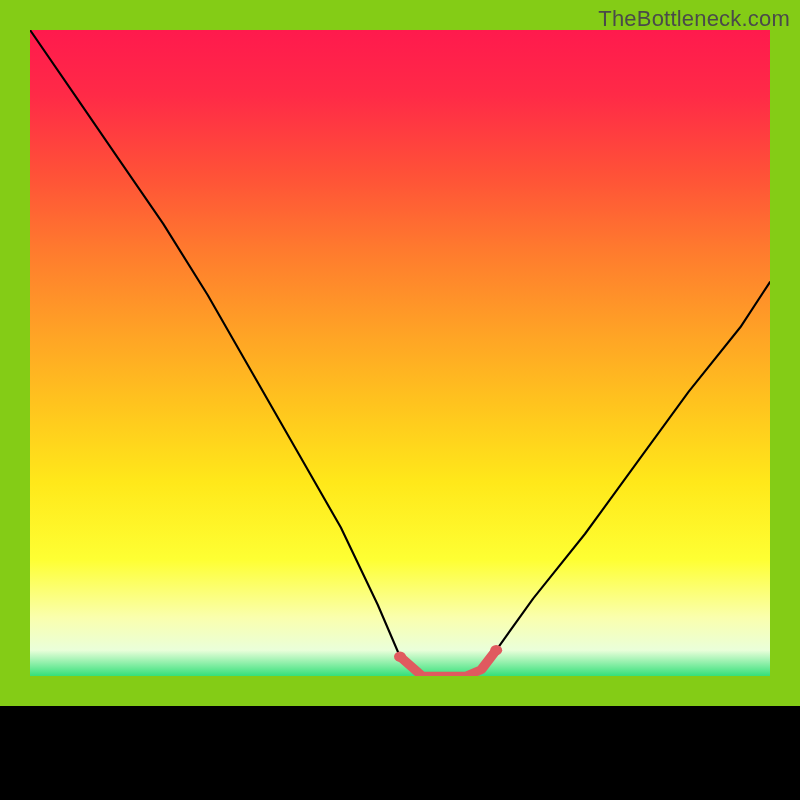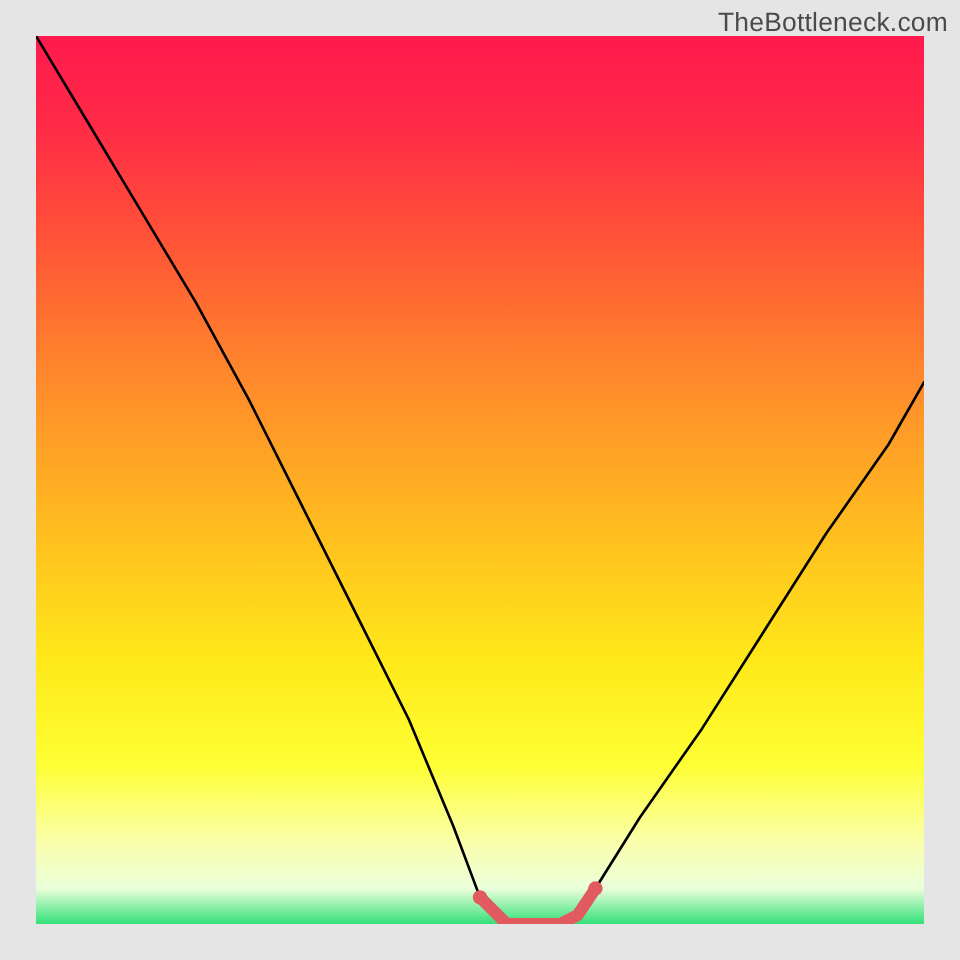--- a/index.html
+++ b/index.html
@@ -7,22 +7,22 @@
     padding: 0;
     width: 800px;
     height: 800px;
     background: #000;
     overflow: hidden;
     font-family: Arial, Helvetica, sans-serif;
   }
   .frame {
     position: relative;
     width: 800px;
-    height: 800px;
-    background: #e5e5e5;
+    height: 706px;
+    background: #84cc16;
   }
   .watermark {
     position: absolute;
     top: 6px;
     right: 10px;
     font-size: 22px;
     font-weight: 500;
     color: #4a4a4a;
     letter-spacing: 0.2px;
     z-index: 10;

